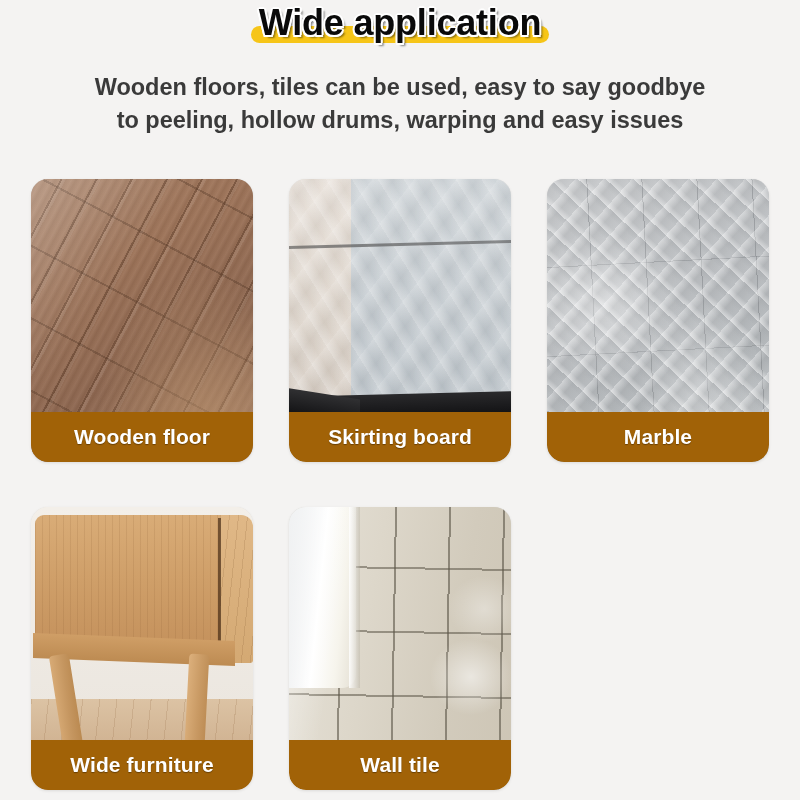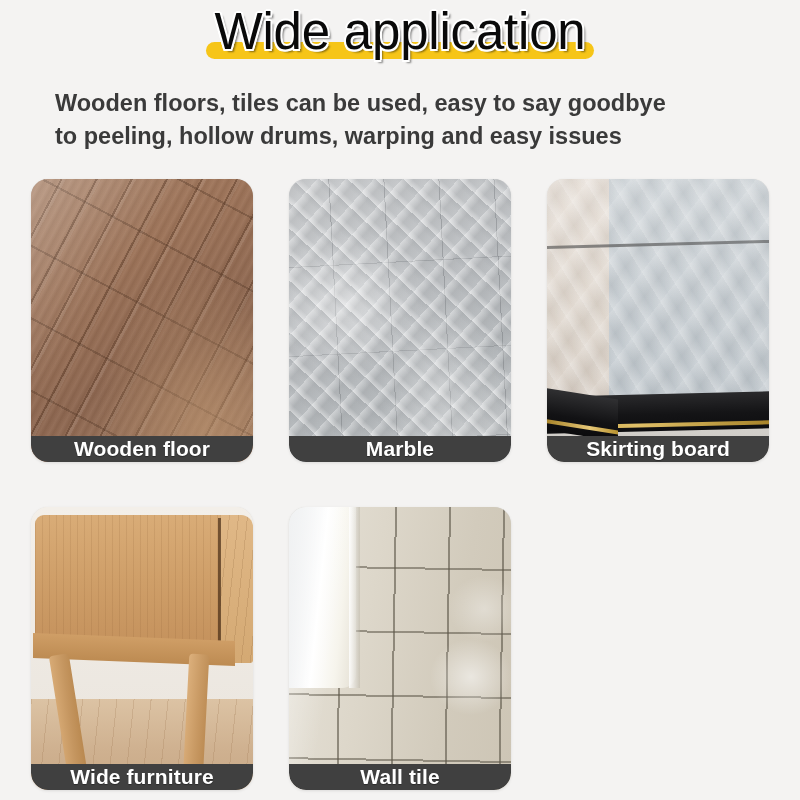--- a/index.html
+++ b/index.html
@@ -31,22 +31,22 @@
     right: 6px;
     bottom: 6px;
     height: 17px;
     background: #f6c518;
     border-radius: 9px;
     z-index: 0;
   }
   .title-text {
     position: relative;
     z-index: 1;
-    font-size: 51px;
-    font-weight: normal;
+    font-size: 36px;
+    font-weight: bold;
     color: #0a0a0a;
     letter-spacing: -0.2px;
     line-height: 1.08;
     text-shadow:
       -1.5px -1.5px 0 #ffffff,
        1.5px -1.5px 0 #ffffff,
       -1.5px  1.5px 0 #ffffff,
        1.5px  1.5px 0 #ffffff,
        0 -2px 0 #ffffff,
        0  2px 0 #ffffff,
@@ -54,21 +54,21 @@
        2px 0 0 #ffffff,
        3px 3px 2px rgba(0,0,0,0.45);
   }
   .subtitle {
     margin: 22px auto 16px auto;
     width: 690px;
     font-size: 23.5px;
     font-weight: bold;
     color: #3a3a3a;
     line-height: 1.42;
-    text-align: left;
+    text-align: center;
   }
 
   
   .grid {
     position: absolute;
     top: 179px;
     left: 31px;
     width: 738px;
     display: grid;
     grid-template-columns: repeat(3, 222px);
@@ -85,22 +85,22 @@
   }
   .photo {
     position: absolute;
     inset: 0;
   }
   .card-label {
     position: absolute;
     left: 0;
     right: 0;
     bottom: 0;
-    height: 26px;
-    background: #404040;
+    height: 50px;
+    background: #a16207;
     border-radius: 0 0 17px 17px;
     display: flex;
     align-items: center;
     justify-content: center;
     color: #ffffff;
     font-size: 21px;
     font-weight: bold;
     letter-spacing: 0.1px;
     text-shadow: 0 1px 1px rgba(0,0,0,0.35);
   }
@@ -341,40 +341,40 @@
 
 <div class="grid">
 
   <div class="card">
     <div class="photo ph-wood"></div>
     <div class="card-label">Wooden floor</div>
   </div>
 
 
   <div class="card">
-    <div class="photo ph-marble"></div>
-    <div class="card-label">Marble</div>
-  </div>
-
-  <div class="card">
     <div class="photo ph-skirt">
       <div class="sk-left"></div>
       <div class="sk-right"></div>
       <div class="sk-veins"></div>
       <div class="sk-seam"></div>
       <div class="sk-floor"></div>
       <div class="sk-base"></div>
       <div class="sk-gold"></div>
       <div class="sk-base2"></div>
       <div class="sk-gold2"></div>
     </div>
     <div class="card-label">Skirting board</div>
   </div>
 
   <div class="card">
+    <div class="photo ph-marble"></div>
+    <div class="card-label">Marble</div>
+  </div>
+
+  <div class="card">
     <div class="photo ph-furn">
       <div class="fn-wall"></div>
       <div class="fn-floor"></div>
       <div class="fn-body"></div>
       <div class="fn-side"></div>
       <div class="fn-gap"></div>
       <div class="fn-rail"></div>
       <div class="fn-leg1"></div>
       <div class="fn-leg2"></div>
       <div class="fn-foot"></div>

